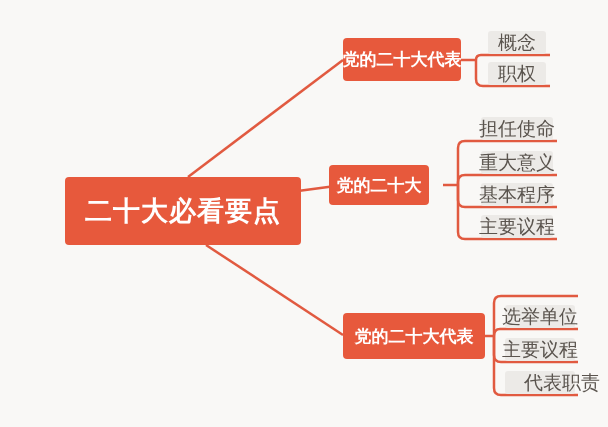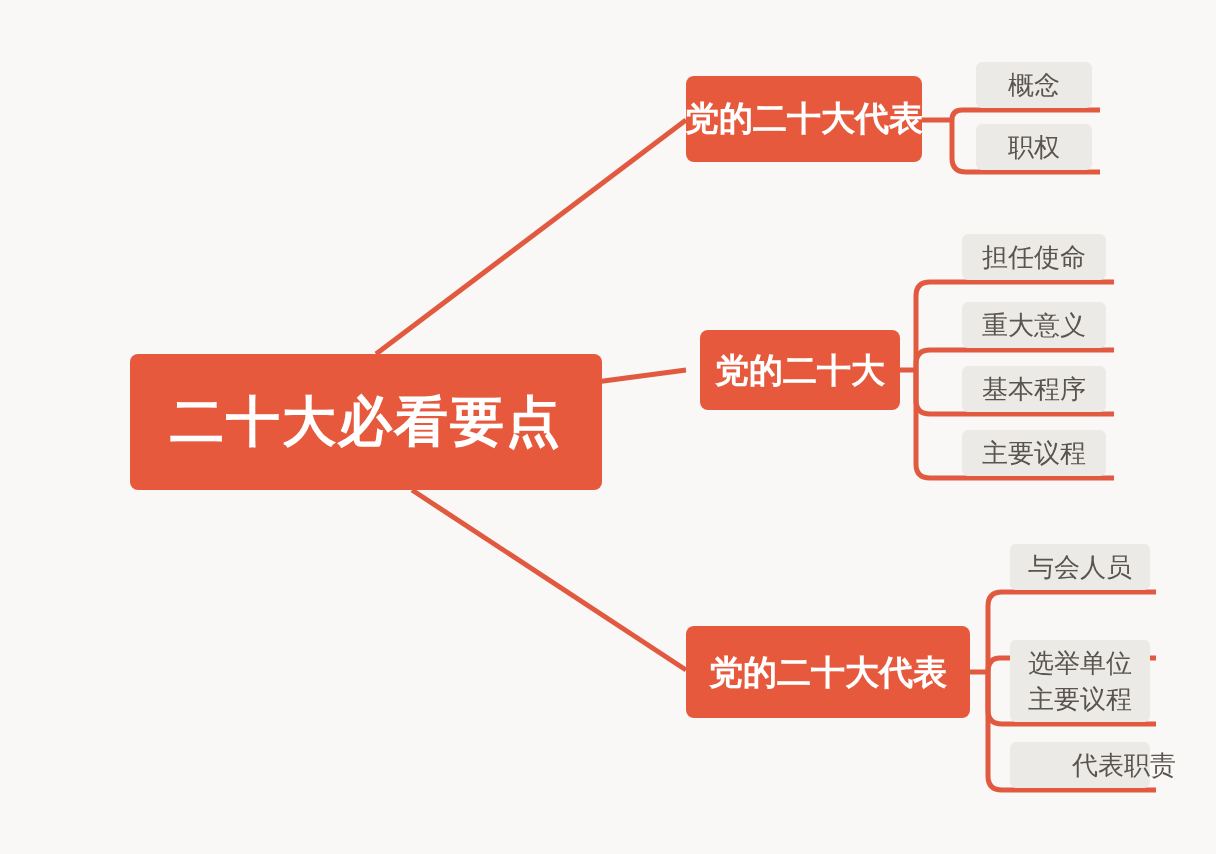--- a/index.html
+++ b/index.html
@@ -46,35 +46,35 @@
     font-weight: bold;
   }
   .node-root {
     left: 32px; top: 177px; width: 236px; height: 68px;
     font-size: 27px;
     letter-spacing: 1px;
     margin-left: 33px;
   }
   .node-branch { font-size: 17px; }
   .node-branch-0 { left: 343px; top: 38px;  width: 118px; height: 43px; }
-  .node-branch-1 { left: 350px; top: 165px; width: 100px; height: 40px; }
+  .node-branch-1 { left: 329px; top: 165px; width: 100px; height: 40px; }
   .node-branch-2 { left: 343px; top: 313px; width: 142px; height: 46px; }
   .node-child {
     background: #eceae7;
     color: #5a544e;
     border-radius: 3px;
-    font-size: 13px;
+    font-size: 19px;
     height: 23px;
   }
   .g1 { left: 488px; width: 58px; }
   .g2 { left: 481px; width: 72px; }
   .g3 { left: 505px; width: 70px; }
   .c1-0 { top: 31px; }  .c1-1 { top: 62px; font-family: Liberation Mono, monospace; }
   .c2-0 { top: 117px; text-align: right; } .c2-1 { top: 151px; align-items: center; } .c2-2 { top: 183px; } .c2-3 { top: 215px; }
-  .c3-0 { top: 272px; } .c3-1 { top: 320px; } .c3-2 { top: 338px; } .c3-3 { top: 371px; padding-left: 44px; }
+  .c3-0 { top: 272px; } .c3-1 { top: 305px; } .c3-2 { top: 338px; } .c3-3 { top: 371px; padding-left: 44px; }
   .node-label { pointer-events: none; }
 </style>
 </head>
 <body>
 
 <div class="stage">
 
   <svg class="connectors" viewBox="0 0 608 427" xmlns="http://www.w3.org/2000/svg">
     <path d="M 188 177 L 343 60"></path>
     <path d="M 268 195 L 343 185"></path>
@@ -124,23 +124,20 @@
   <div class="node node-child g2 c2-1">
     <span class="node-label">重大意义</span>
   </div>
   <div class="node node-child g2 c2-2">
     <span class="node-label">基本程序</span>
   </div>
   <div class="node node-child g2 c2-3">
     <span class="node-label">主要议程</span>
   </div>
 
-  <div class="node node-child g3 c3-0">
-    <span class="node-label">与会人员</span>
-  </div>
   <div class="node node-child g3 c3-1">
     <span class="node-label">选举单位</span>
   </div>
   <div class="node node-child g3 c3-2">
     <span class="node-label">主要议程</span>
   </div>
   <div class="node node-child g3 c3-3">
     <span class="node-label">代表职责</span>
   </div>
 

